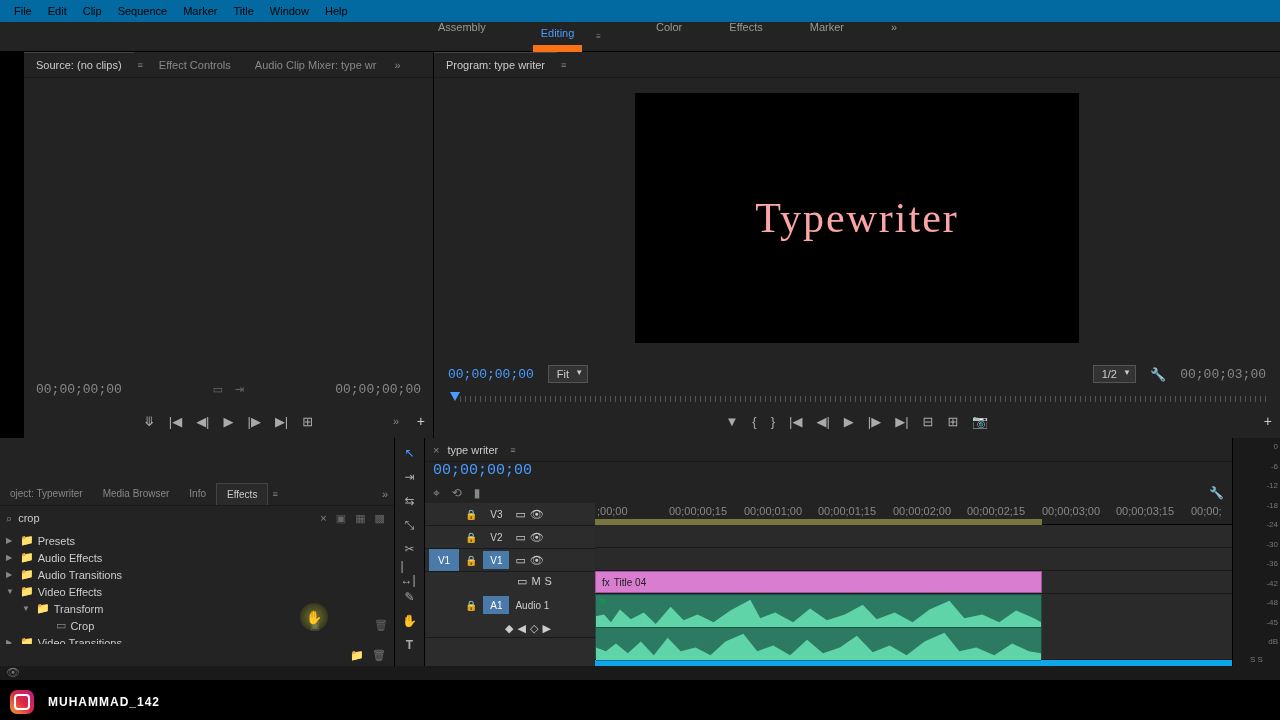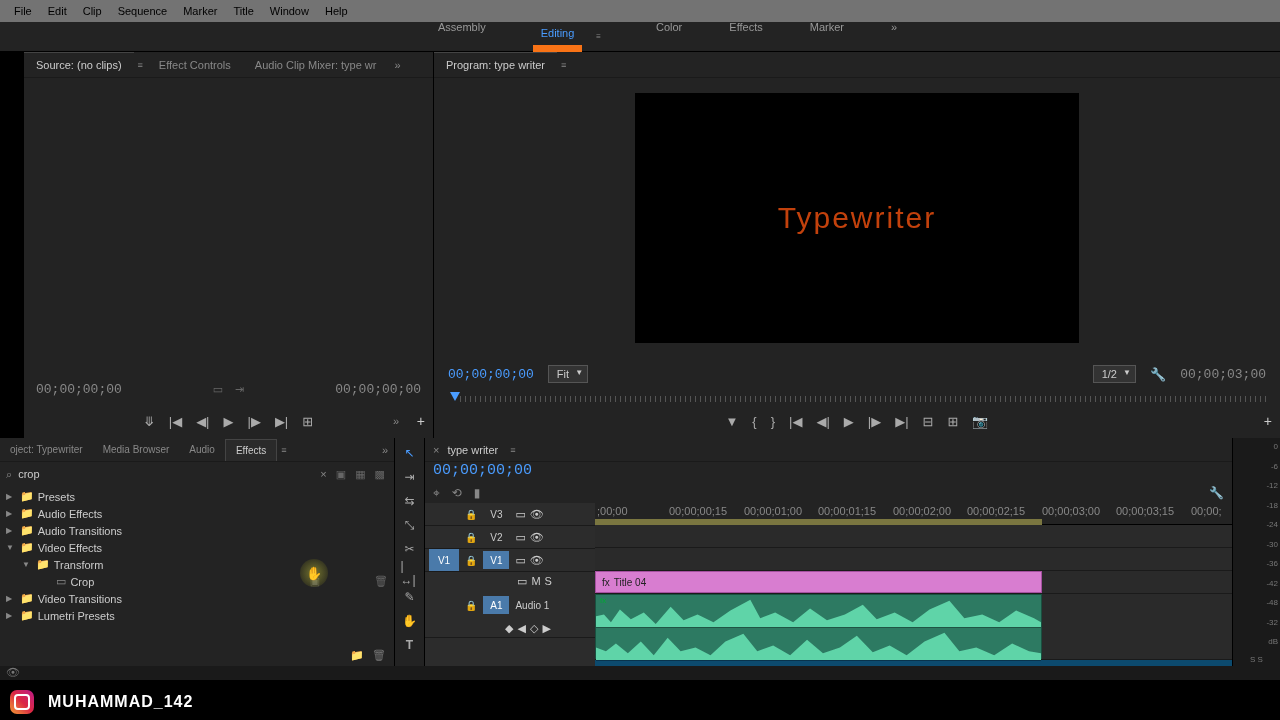--- a/index.html
+++ b/index.html
@@ -1,17 +1,17 @@
 <!DOCTYPE html>
 <html><head>
 <meta charset="utf-8">
 <style>
 * { margin: 0; padding: 0; box-sizing: border-box; font-family: 'Segoe UI', Arial, sans-serif; font-size: 11px; color: #ccc; user-select: none; }
 body { background: #000; width: 1280px; height: 720px; overflow: hidden; }
-.menubar { background: #737373; height: 22px; display: flex; align-items: center; padding: 0 6px; }
+.menubar { background: #0369a1; height: 22px; display: flex; align-items: center; padding: 0 6px; }
 .menubar span { color: #000; padding: 4px 8px; cursor: pointer; }
 .topbar { background: #232323; height: 30px; display: flex; align-items: center; border-bottom: 1px solid #000; }
 .workspaces { margin-left: 430px; display: flex; gap: 31px; }
 .workspaces span { color: #999; padding: 6px 8px; cursor: pointer; }
 .workspaces .active { color: #4a9cff; border-bottom: 8px solid #f97316; }
 .workspaces .chev { font-size: 8px; color: #888; }
 .main-row { display: flex; height: 386px; padding-left: 24px; }
 .left-pane { width: 410px; background: #232323; display: flex; flex-direction: column; border-right: 1px solid #000; }
 .right-pane { flex: 1; background: #232323; display: flex; flex-direction: column; }
 .tabbar { height: 26px; display: flex; align-items: center; border-bottom: 1px solid #1a1a1a; font-size: 11px; }
@@ -21,31 +21,31 @@
 .overflow { color: #888; padding: 0 6px; font-size: 11px; }
 .source-content { flex: 1; background: #232323; }
 .tc-row { height: 30px; display: flex; align-items: center; padding: 0 12px; justify-content: space-between; }
 .tc { color: #888; font-family: 'Courier New', monospace; font-size: 13px; }
 .tc.blue { color: #4a9cff; font-weight: 500; }
 .controls-row { height: 34px; display: flex; align-items: center; justify-content: center; gap: 14px; position: relative; }
 .ctrl-btn { color: #aaa; cursor: pointer; font-size: 13px; }
 .plus-btn { position: absolute; right: 8px; color: #ccc; font-size: 14px; }
 .program-view { flex: 1; display: flex; align-items: center; justify-content: center; background: #232323; padding: 10px; }
 .video-frame { width: 444px; height: 250px; background: #000; display: flex; align-items: center; justify-content: center; }
-.video-text { font-family: Liberation Sans, sans-serif; font-size: 30px; color: #c2410c; letter-spacing: 2px; }
+.video-text { font-family: Liberation Serif, serif; font-size: 42px; color: #fca5a5; letter-spacing: 2px; }
 .prog-tc-row { display: flex; align-items: center; padding: 0 14px; height: 32px; gap: 14px; }
 .fit-select { background: #333; color: #ccc; padding: 2px 18px 2px 8px; border: 1px solid #555; position: relative; }
 .spacer { flex: 1; }
 .wrench { color: #aaa; font-size: 13px; }
 .prog-ruler { height: 14px; background: #232323; position: relative; margin: 0 14px; }
 .prog-ruler .marker { position: absolute; left: 2px; top: 2px; width: 0; height: 0; border-left: 5px solid transparent; border-right: 5px solid transparent; border-top: 9px solid #4a9cff; }
 .prog-ruler .ticks { position: absolute; left: 12px; right: 0; top: 6px; height: 6px; background: repeating-linear-gradient(to right, #555 0px, #555 1px, transparent 1px, transparent 5px); }
 .bottom-row { display: flex; height: 228px; }
 .effects-pane { width: 395px; background: #232323; border-right: 1px solid #000; display: flex; flex-direction: column; }
-.effects-tabs { height: 24px; display: flex; align-items: center; border-bottom: 1px solid #1a1a1a; }
+.effects-tabs { height: 24px; display: flex; align-items: center; border-bottom: 1px solid #1a1a1a; margin-top: 44px; }
 .effects-tabs .tab { font-size: 10px; padding: 5px 10px; }
 .effects-tabs .tab.sel { color: #ccc; border: 1px solid #444; border-bottom: none; background: #2a2a2a; }
 .search-row { height: 24px; display: flex; align-items: center; padding: 0 6px; gap: 6px; }
 .search-row .mag { color: #888; }
 .search-row input { flex: 1; background: transparent; border: none; color: #ccc; outline: none; font-size: 11px; }
 .search-row .clr { color: #888; cursor: pointer; }
 .search-icons span { color: #666; padding: 0 3px; font-size: 11px; }
 .tree { flex: 1; overflow: auto; padding: 2px 0; position: relative; }
 .tree-item { display: flex; align-items: center; padding: 2px 6px; gap: 4px; white-space: nowrap; }
 .tree-item .arrow { width: 10px; font-size: 8px; color: #888; }
@@ -66,40 +66,40 @@
 .tl-body { flex: 1; display: flex; }
 .track-headers { width: 170px; background: #2c2c2c; }
 .track-row { display: flex; align-items: center; height: 23px; border-bottom: 1px solid #1a1a1a; padding: 0 4px; gap: 6px; }
 .track-row.audio { height: 66px; }
 .track-src { width: 30px; height: 100%; display: flex; align-items: center; justify-content: center; font-size: 10px; }
 .track-src.hl { background: #4a7aaa; color: #fff; }
 .track-tgt { width: 26px; height: 18px; display: flex; align-items: center; justify-content: center; font-size: 10px; }
 .track-tgt.hl { background: #4a7aaa; color: #fff; }
 .lock { color: #777; font-size: 10px; }
 .toggle-icons { color: #888; font-size: 10px; display: flex; gap: 4px; }
-.track-content { flex: 1; position: relative; background: #0c4a6e; }
+.track-content { flex: 1; position: relative; background: #0ea5e9; }
 .ruler-row { height: 22px; background: #232323; position: relative; font-size: 9px; border-bottom: 1px solid #000; }
 .ruler-tick { position: absolute; top: 2px; color: #888; }
 .playhead-zone { position: absolute; top: 16px; left: 0; width: 447px; height: 6px; background: #7a7640; }
 .vtrack { height: 23px; border-bottom: 1px solid #1a1a1a; position: relative; background: #2a2a2a; }
 .clip-title { position: absolute; left: 0; top: 0; width: 447px; height: 100%; background: #d87dd0; border: 1px solid #a550a0; display: flex; align-items: center; padding: 0 6px; gap: 4px; }
 .clip-title span { color: #222; font-size: 10px; }
 .clip-icon { color: #222; font-size: 9px; }
 .atrack { height: 66px; border-bottom: 1px solid #1a1a1a; position: relative; background: #2a2a2a; }
 .clip-audio { position: absolute; left: 0; top: 0; width: 447px; height: 100%; background: #2d7a62; border: 1px solid #1a5040; }
 .waveform-half { height: 33px; position: relative; border-bottom: 1px solid rgba(0,0,0,0.3); overflow: hidden; }
 .wave-svg { width: 100%; height: 100%; }
 .meters { width: 48px; background: #1a1a1a; border-left: 1px solid #000; position: relative; }
 .meter-scale { position: absolute; right: 2px; top: 0; bottom: 16px; width: 20px; display: flex; flex-direction: column; justify-content: space-between; padding: 4px 0; }
 .meter-scale span { font-size: 8px; color: #777; text-align: right; }
 .meter-foot { position: absolute; bottom: 2px; left: 0; right: 0; text-align: center; font-size: 8px; color: #777; }
 .bottom-bar { height: 44px; background: #000; display: flex; align-items: center; padding: 0 10px; gap: 14px; }
 .insta-icon { width: 24px; height: 24px; border-radius: 7px; background: linear-gradient(45deg, #f09433, #e6683c, #dc2743, #cc2366, #bc1888); display: flex; align-items: center; justify-content: center; }
 .insta-icon::after { content: ''; width: 12px; height: 12px; border: 2px solid #fff; border-radius: 4px; position: relative; }
-.username { color: #fff; font-size: 16px; font-weight: 700; letter-spacing: 1px; }
+.username { color: #fff; font-size: 12px; font-weight: 700; letter-spacing: 1px; }
 </style>
 </head>
 <body>
 
 <div class="menubar">
   <span>File</span>
   <span>Edit</span>
   <span>Clip</span>
   <span>Sequence</span>
   <span>Marker</span>
@@ -190,21 +190,21 @@
       <span class="plus-btn">+</span>
     </div>
   </div>
 </div>
 
 <div class="bottom-row">
   <div class="effects-pane">
     <div class="effects-tabs">
       <span class="tab">oject: Typewriter</span>
       <span class="tab">Media Browser</span>
-      <span class="tab">Audio</span>
+      <span class="tab">Info</span>
       <span class="tab sel">Effects</span>
       <span class="menu-icon">≡</span>
       <span class="spacer"></span>
       <span class="overflow">»</span>
     </div>
     <div class="search-row">
       <span class="mag">⌕</span>
       <input value="crop" style="">
       <span class="clr">×</span>
       <span class="search-icons">
@@ -392,21 +392,21 @@
     <div class="meter-scale">
       <span>0</span>
         <span>-6</span>
         <span>-12</span>
       <span>-18</span>
         <span>-24</span>
         <span>-30</span>
       <span>-36</span>
         <span>-42</span>
         <span>-48</span>
-      <span>-32</span>
+      <span>-45</span>
         <span>dB</span>
     </div>
     <div class="meter-foot">S  S</div>
   </div>
 </div>
 
 <div style="height:14px;background:#1a1a1a;padding-left:6px"><span style="color:#777">👁</span></div>
 
 <div class="bottom-bar">
   <span class="insta-icon"></span>

